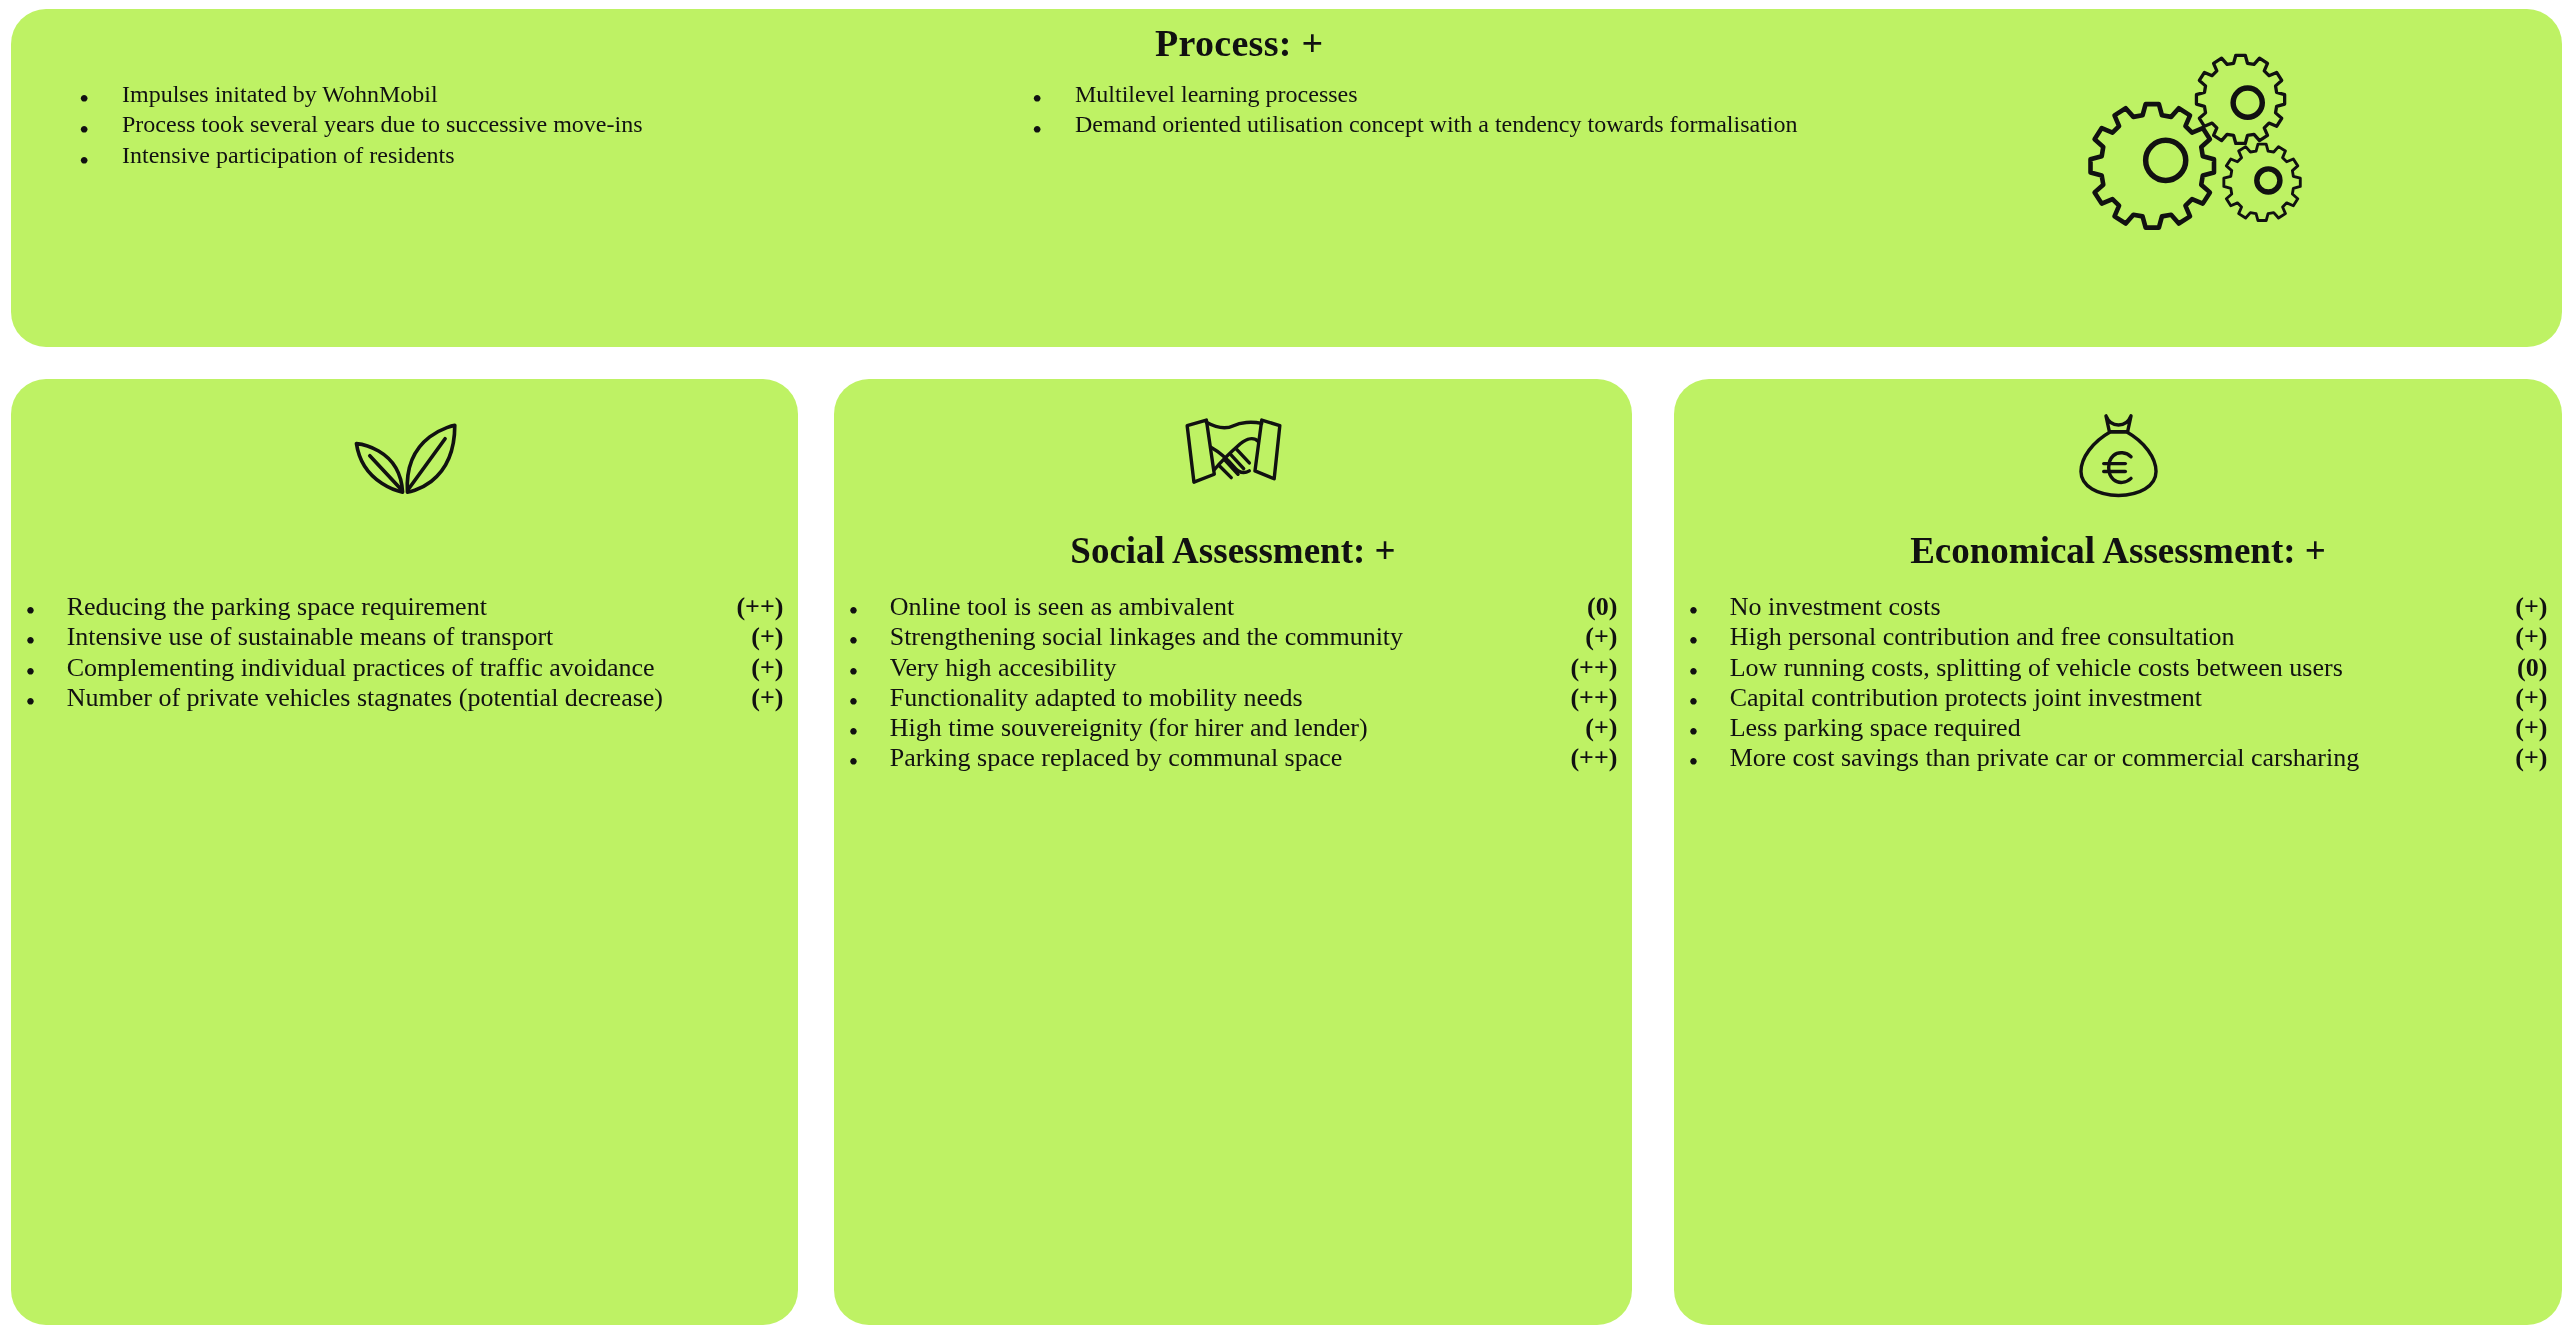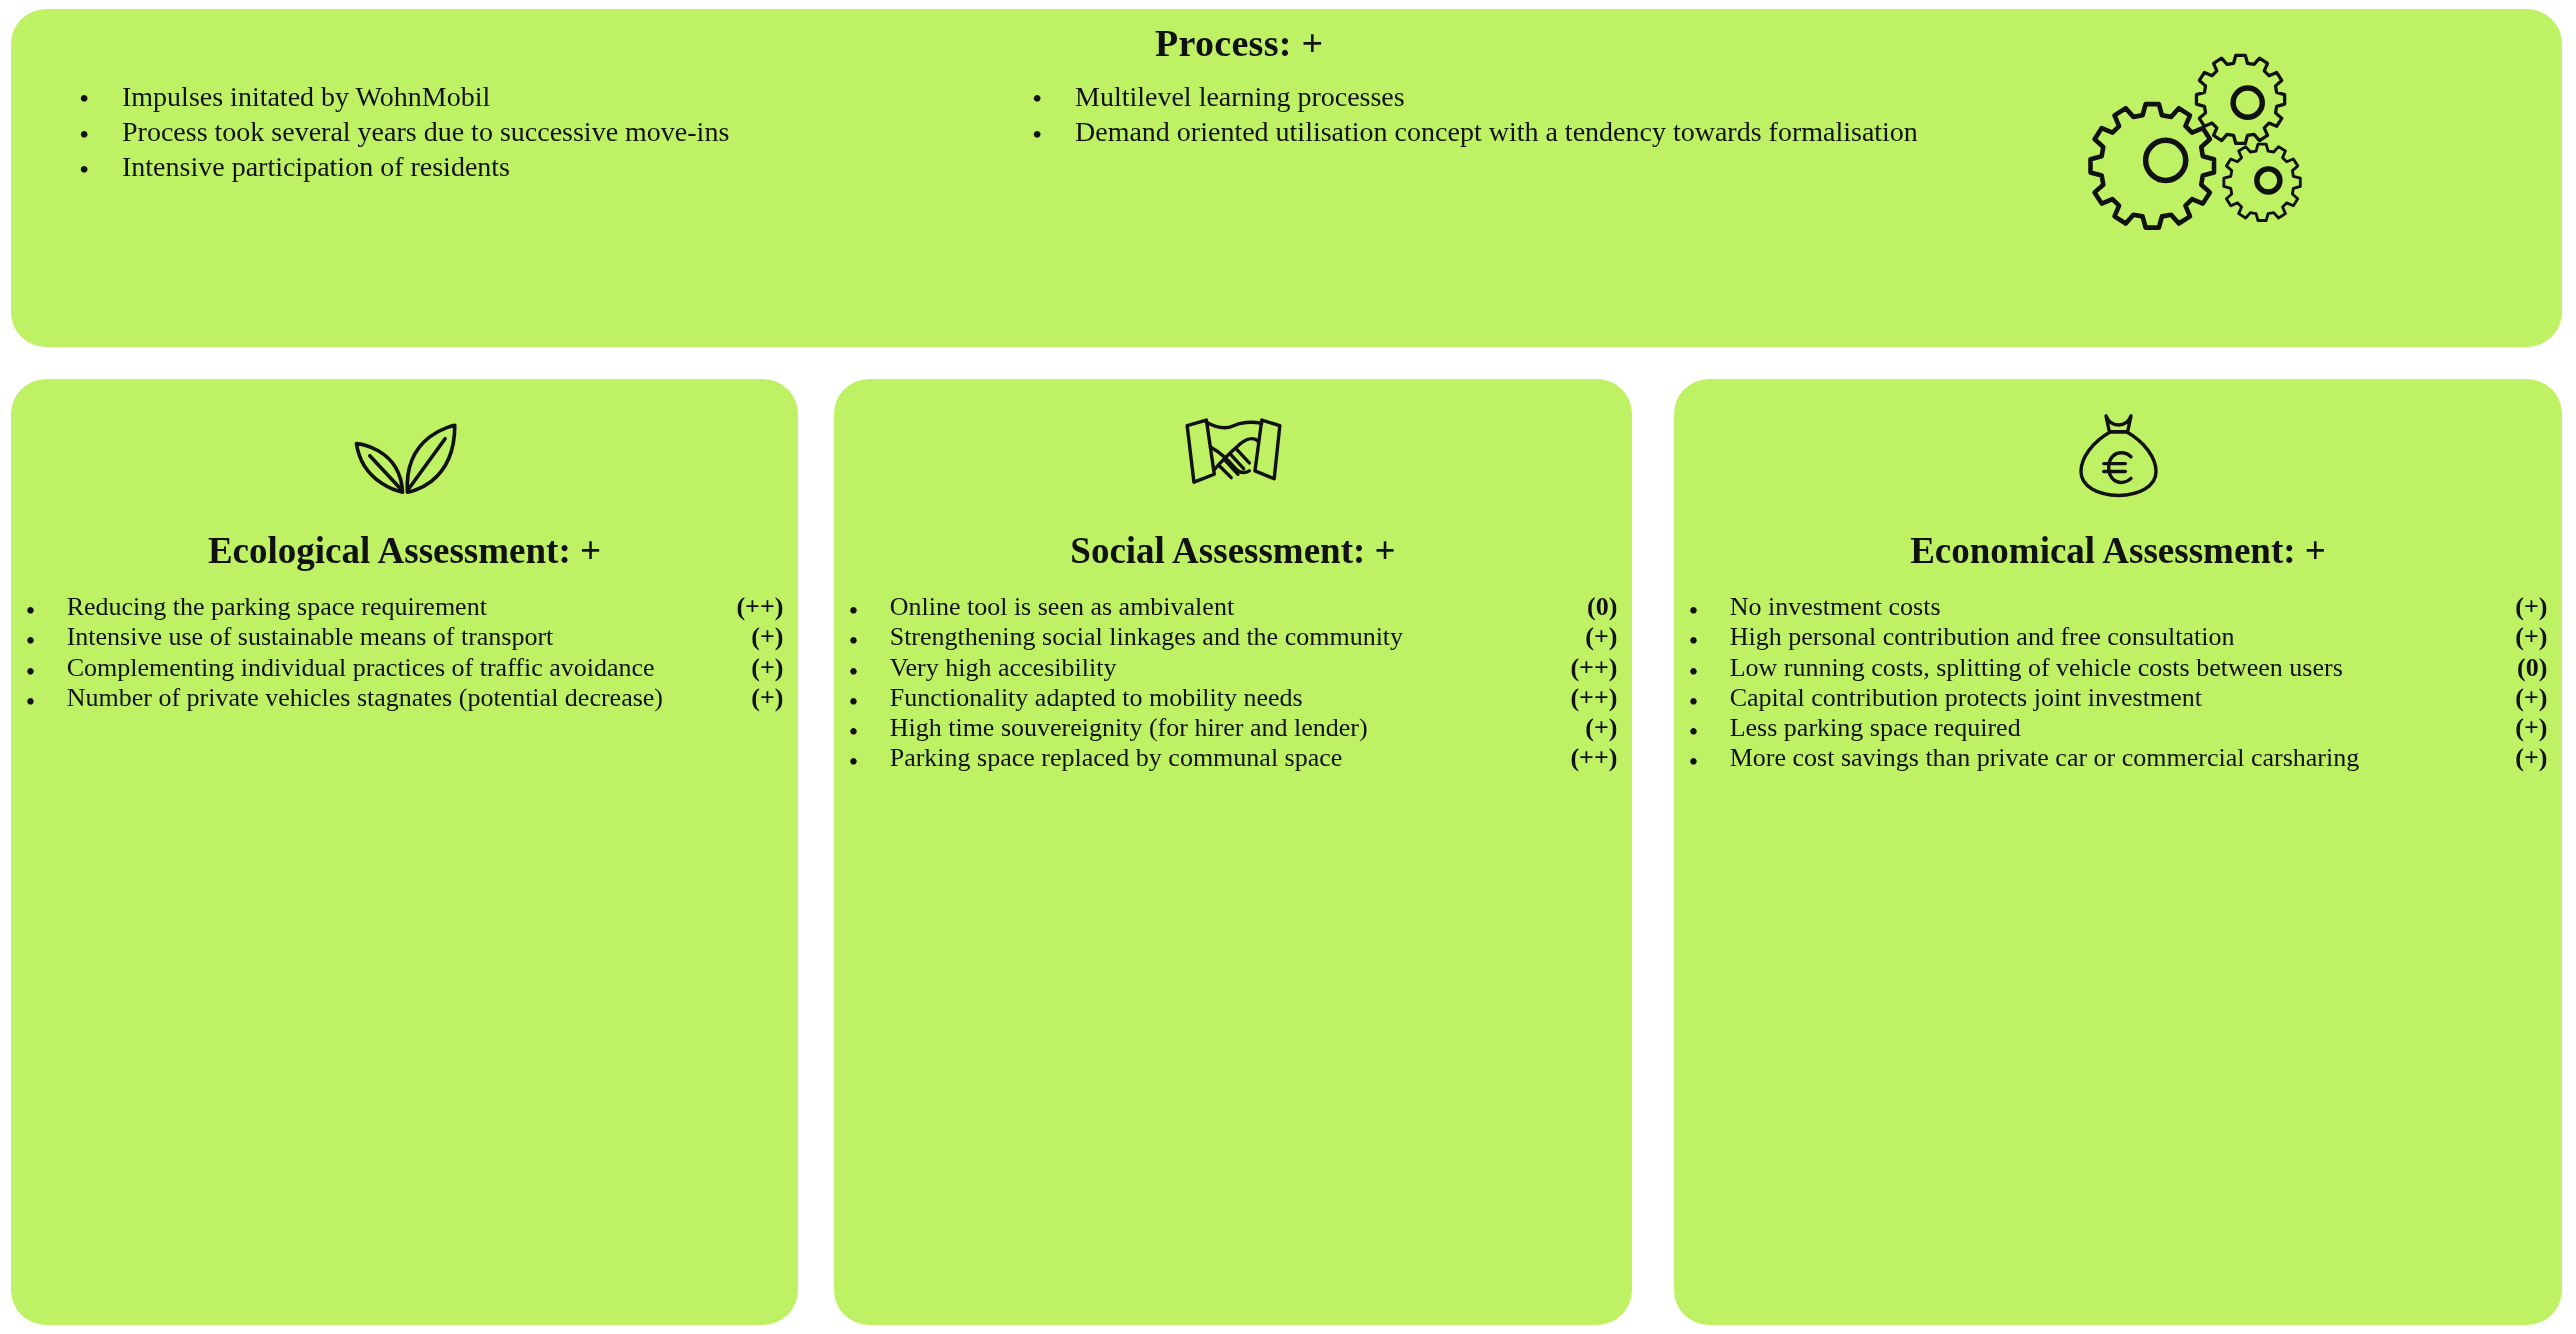--- a/index.html
+++ b/index.html
@@ -67,21 +67,21 @@
 
   
   ul.bullets {
     list-style: none;
     margin: 0;
     padding: 0;
   }
   ul.bullets > li {
     position: relative;
     padding-left: 50px;
-    font-size: 28px;
+    font-size: 24px;
     line-height: 1.13;
     margin-bottom: 3.7px;
   }
   ul.bullets > li::before {
     content: "\2022";
     position: absolute;
     left: 7.3px;
     top: -1.2px;
     font-size: 28px;
     line-height: 1.42;
@@ -190,21 +190,20 @@
   <div class="assess-icon-wrap">
     <svg viewBox="0 0 200 140" width="122" height="85" fill="none" stroke="#111111" stroke-width="6" stroke-linecap="round" stroke-linejoin="round">
 
       <path d="M96 132 C 96 132, 30 120, 20 52 C 20 52, 92 58, 96 132 Z"></path>
       <path d="M95 129 L 42 72"></path>
 
       <path d="M104 132 C 104 132, 182 122, 182 22 C 182 22, 98 36, 104 132 Z"></path>
       <path d="M105 128 L 166 44"></path>
     </svg>
   </div>
-  <div class="assess-title">Ecological Assessment: +</div>
   <ul class="assess-list">
     <li>
       <span class="li-row">
         <span class="li-text">Reducing the parking space requirement</span>
         <span class="li-rating">(++)</span>
       </span>
     </li>
     <li>
       <span class="li-row">
         <span class="li-text">Intensive use of sustainable means of transport</span>

